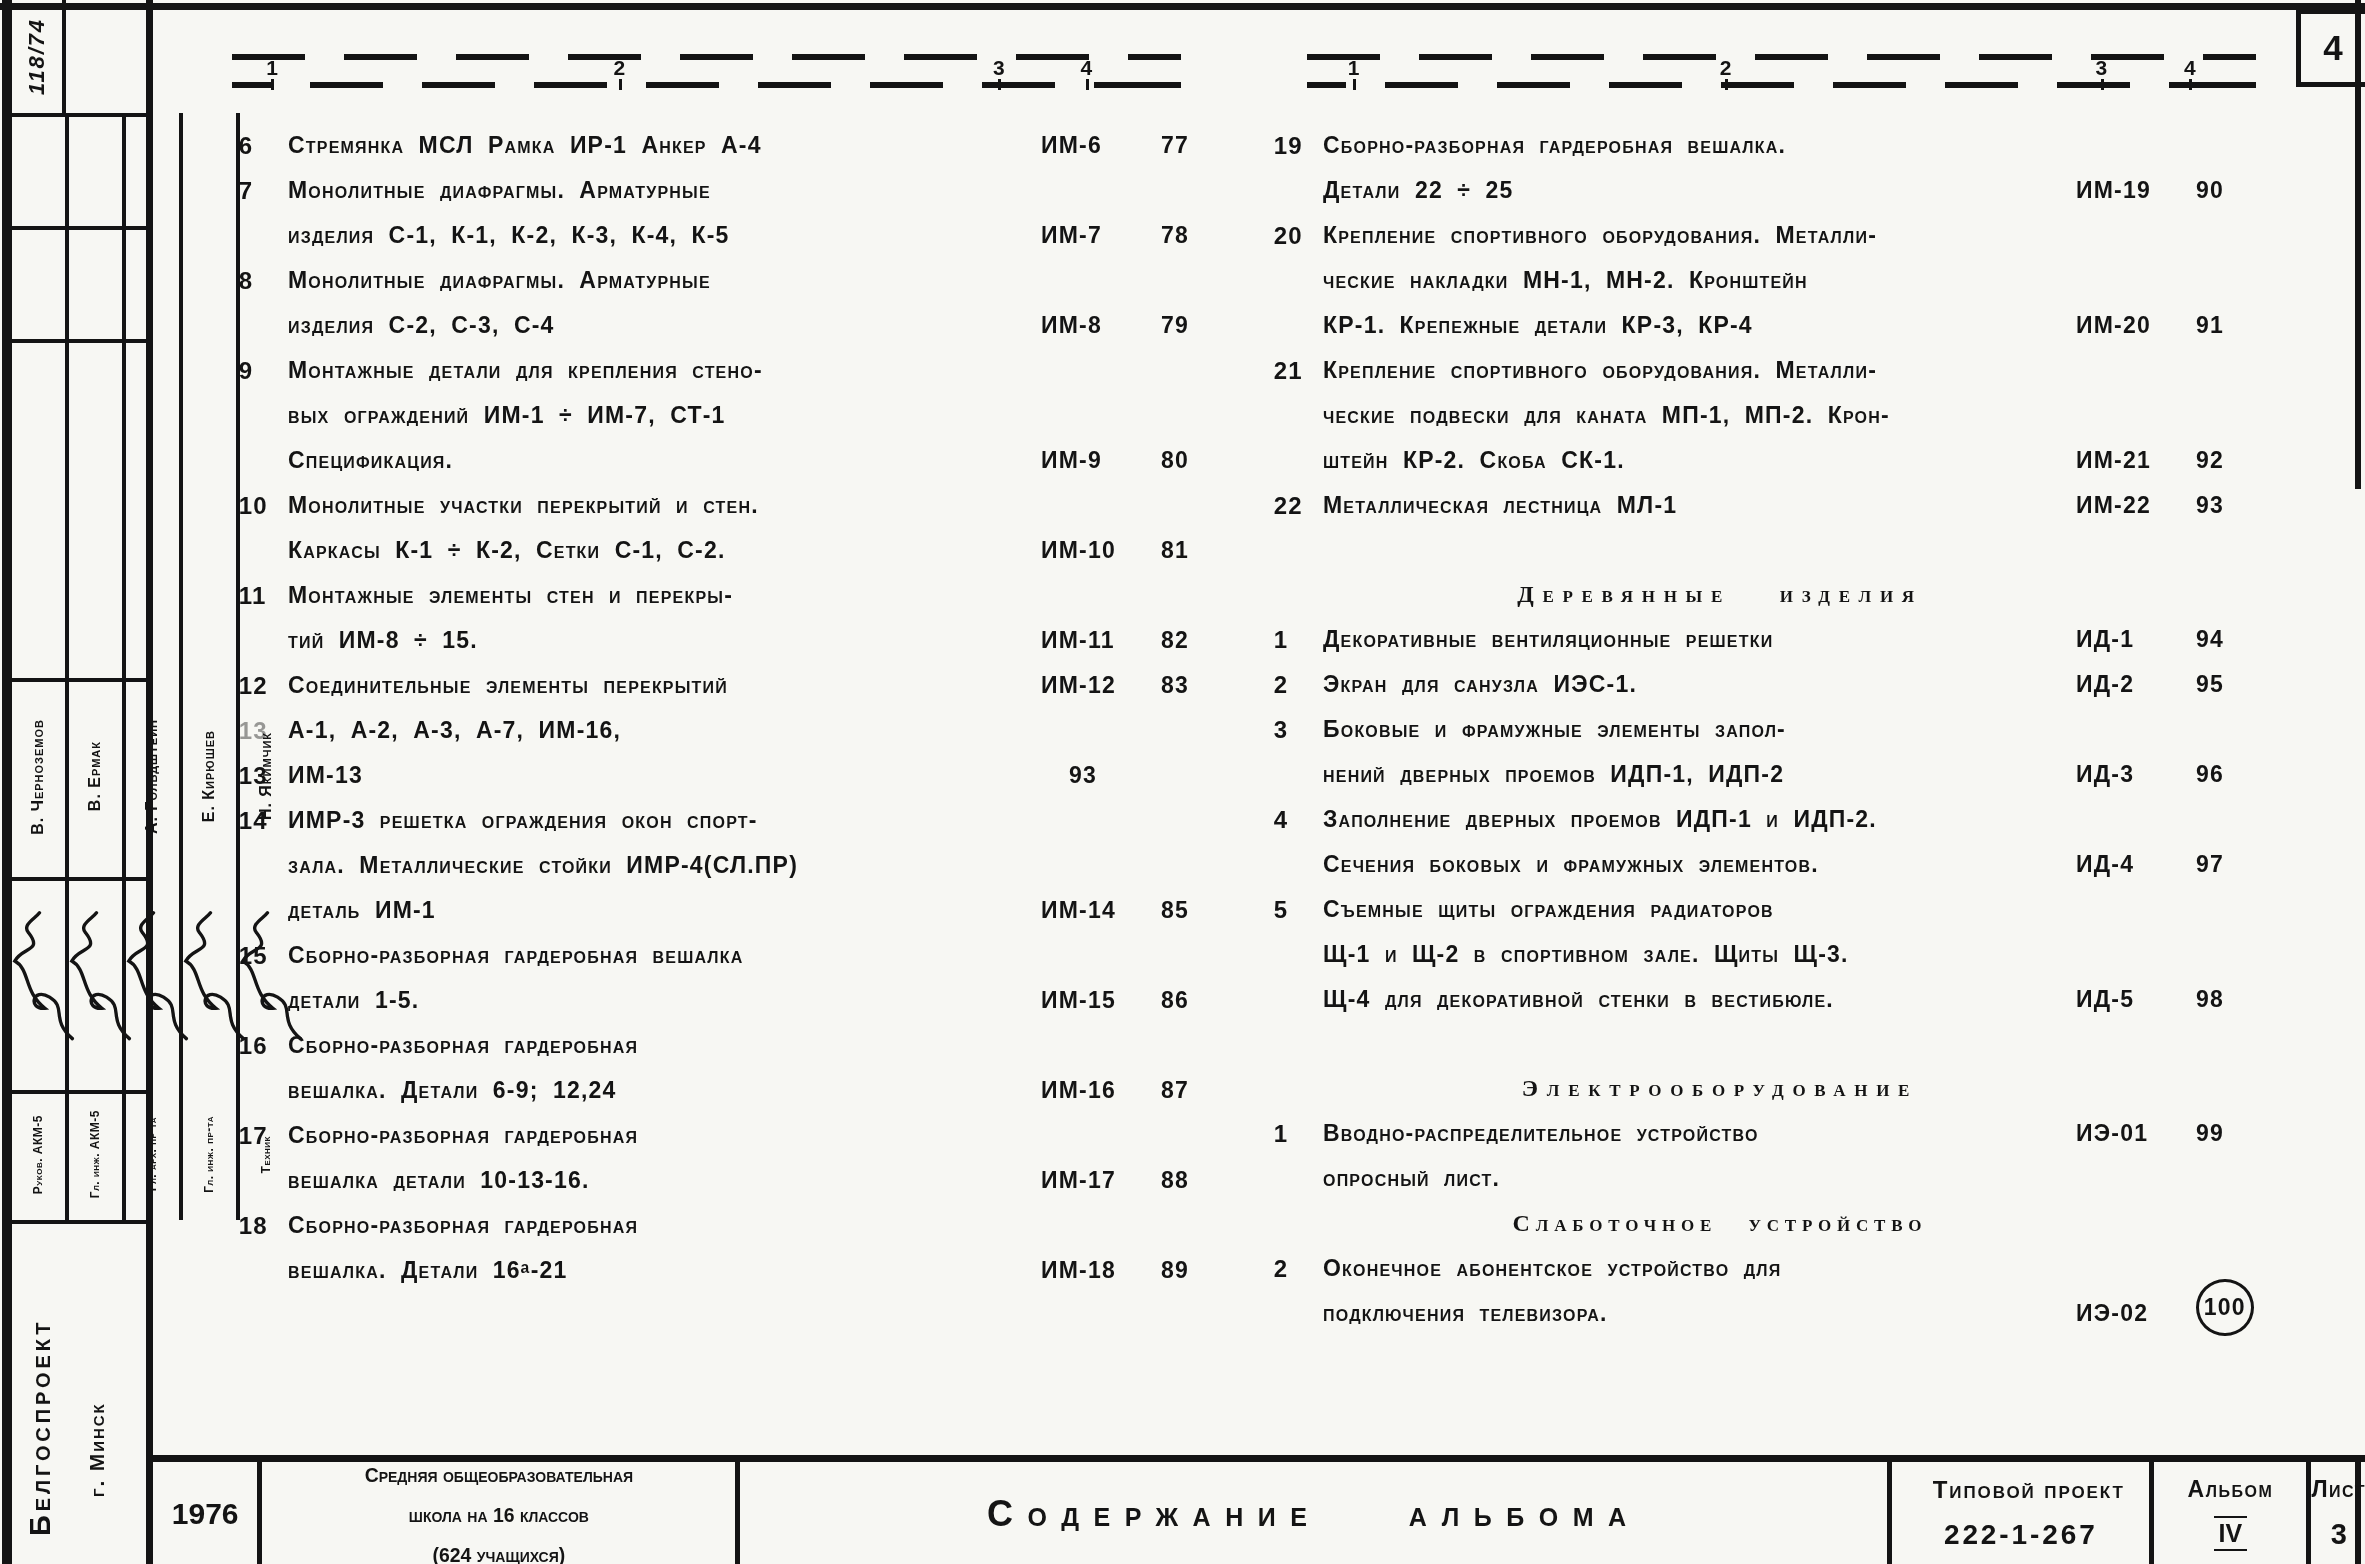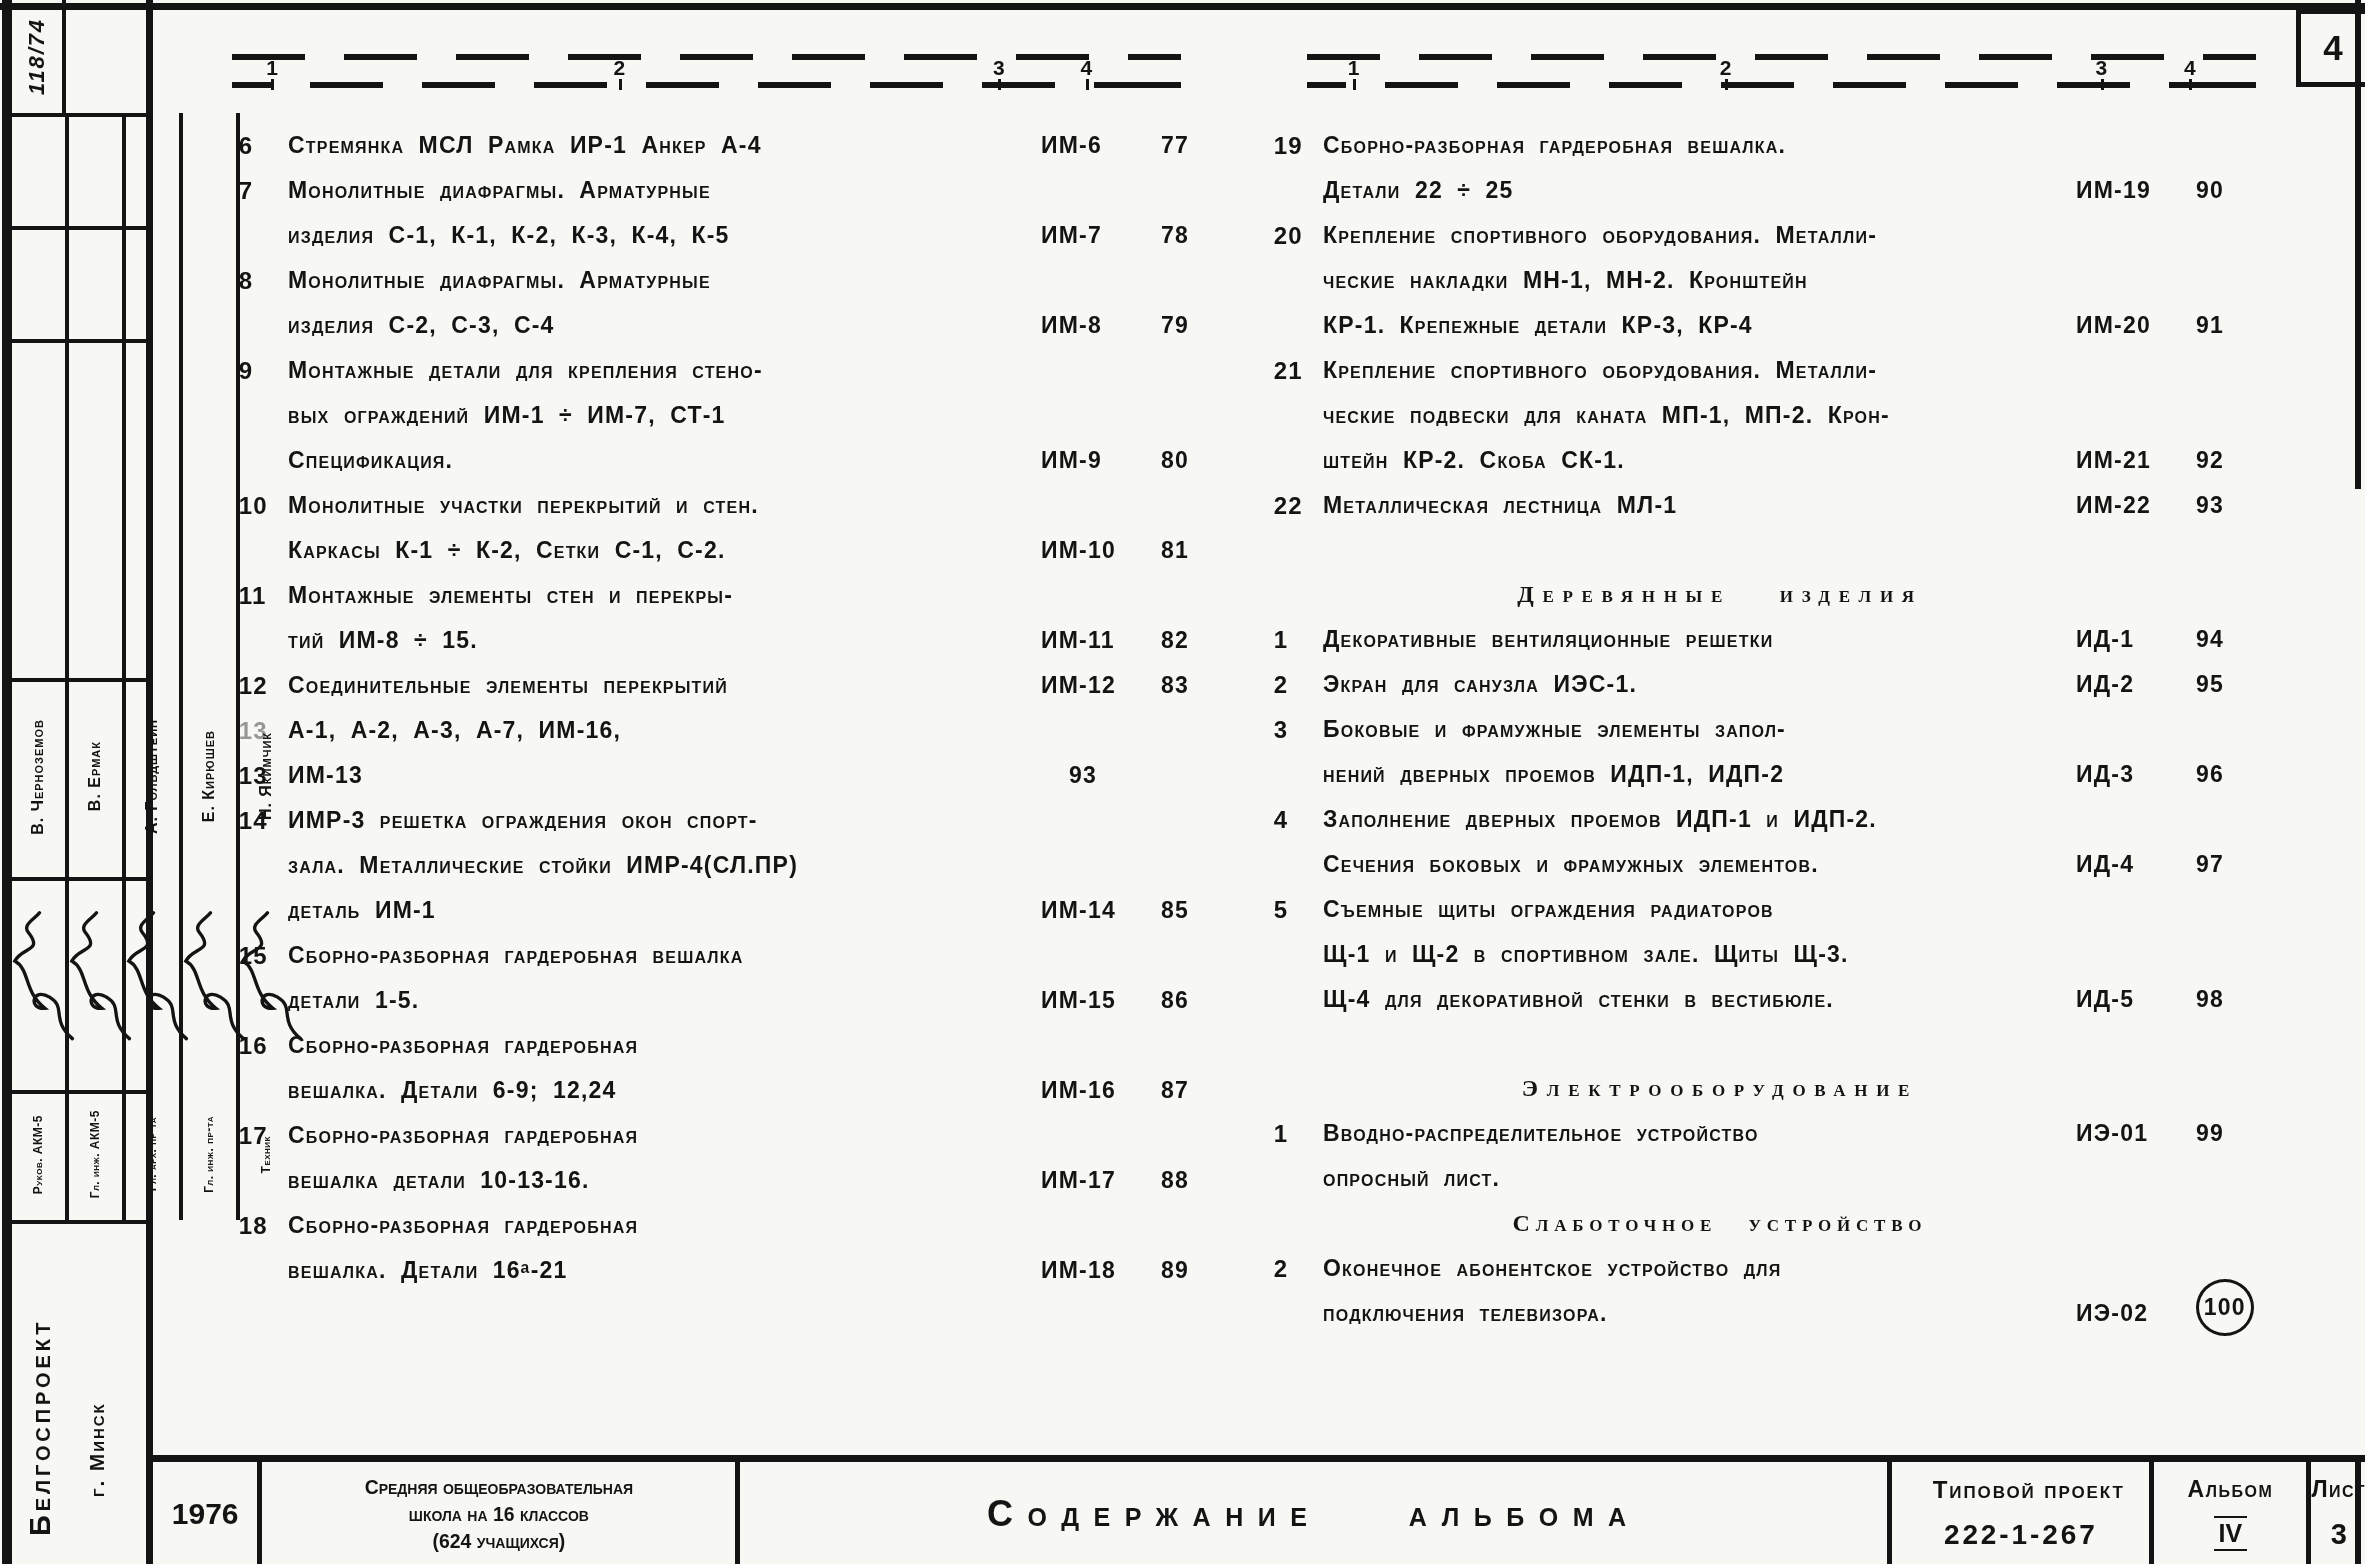--- a/index.html
+++ b/index.html
@@ -72,21 +72,21 @@
               letter-spacing:8.7px;word-spacing:34px;font-family:Liberation Serif, serif;}
   .toc-header.sub{letter-spacing:5.8px;word-spacing:19.4px;}
   .toc-spacer{height:44px;}
   
   .titleblock{position:absolute;left:153px;right:0;top:1455px;bottom:0;
               border-top:7.7px solid #141414;display:flex;}
   .tb-cell{border-right:5.3px solid #141414;box-sizing:border-box;
            display:flex;flex-direction:column;align-items:center;justify-content:center;}
   .tb-cell:last-child{border-right:none;}
   .tb-year{width:121px;font-size:30px;font-variant:normal;}
-  .tb-object{width:531px;font-size:19.4px;line-height:27px;text-align:center;white-space:pre-line;padding-top:2.9px;}
+  .tb-object{width:531px;font-size:19.4px;line-height:40px;text-align:center;white-space:pre-line;padding-top:2.9px;}
   .tb-title{width:1280px;font-size:36px;letter-spacing:14.5px;word-spacing:63px;}
   .tb-project{width:291px;justify-content:space-evenly;}
   .tb-project .lbl{font-size:24px;letter-spacing:1.9px;margin-left:16px;}
   .tb-project .val{font-size:28px;letter-spacing:2.9px;font-variant:normal;}
   .tb-album{width:174px;justify-content:space-evenly;}
   .tb-album .lbl,.tb-sheet .lbl{font-size:23px;letter-spacing:1.5px;}
   .tb-album .val{font-size:25px;font-variant:normal;border-top:2.9px solid #141414;border-bottom:2.9px solid #141414;padding:1px 4.8px;}
   .tb-sheet{flex:1;justify-content:space-evenly;}
   .tb-sheet .val{font-size:29px;font-variant:normal;}
 </style>

